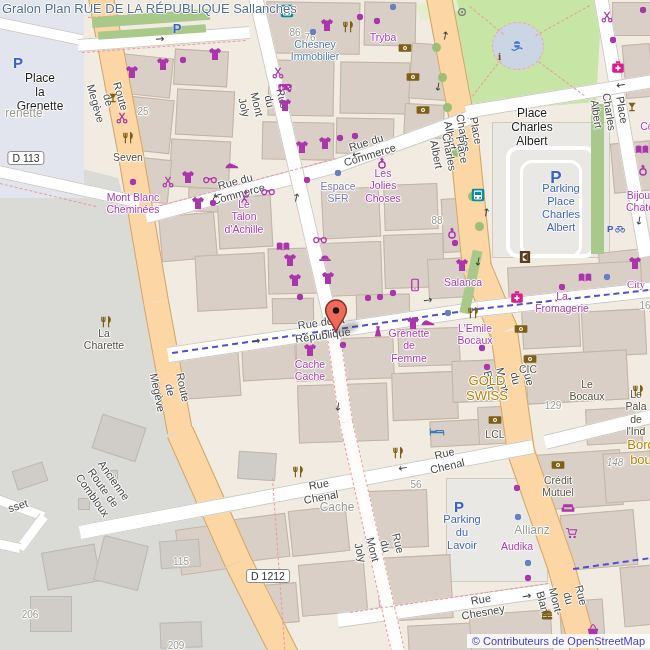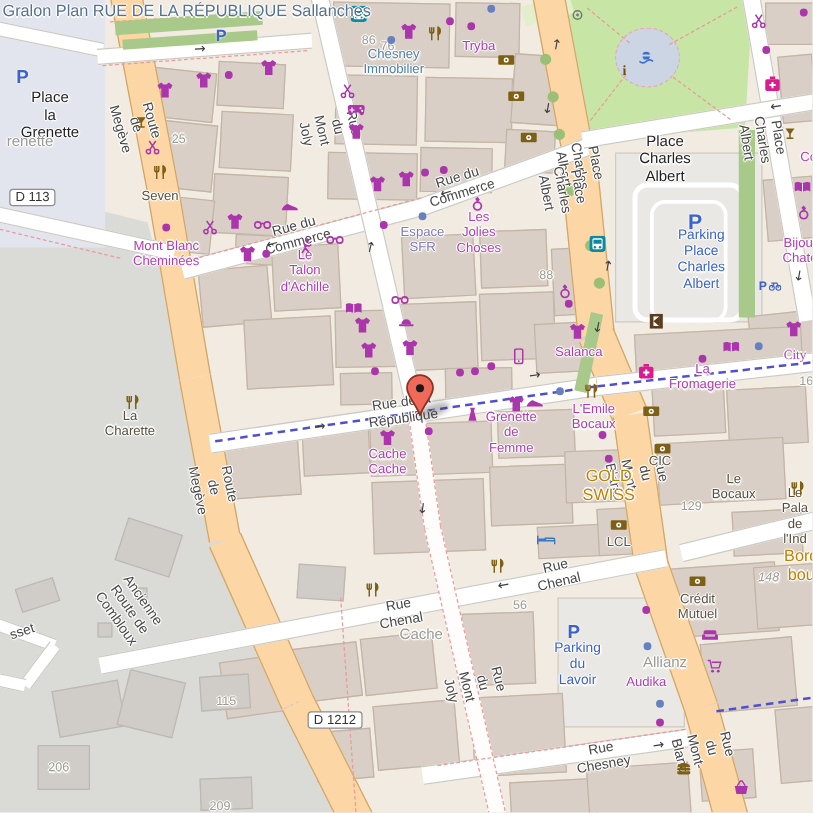--- a/index.html
+++ b/index.html
@@ -255,21 +255,21 @@
       <div class="lab parkblue" style="left: 462px; top: 532px;">Parking
 du Lavoir</div>
       <div class="lab num" style="left: 143px; top: 112px;">25</div>
       <div class="lab num" style="left: 270px; top: 38px; margin-left: 40px;">76</div>
       <div class="lab num" style="left: 295px; top: 33px;">86</div>
       <div class="lab num" style="left: 437px; top: 221px;">88</div>
       <div class="lab num" style="left: 416px; top: 485px;">56</div>
       <div class="lab num" style="left: 553px; top: 406px;">129</div>
       <div class="lab num" style="left: 615px; top: 463px; font-style: italic;">148</div>
       <div class="lab num" style="left: 181px; top: 562px;">115</div>
-      <div class="lab num" style="left: 47px; top: 615px; text-align: center;">206</div>
+      <div class="lab num" style="left: 30px; top: 615px; text-align: center;">206</div>
       <div class="lab num" style="left: 176px; top: 646px;">209</div>
       <div class="lab num" style="left: 645px; top: 306px;">16</div>
       <div class="pglyph" style="left: 18px; top: 62px; font-size: 15px;">P</div>
       <div class="pglyph" style="left: 177px; top: 28px; font-size: 13px;">P</div>
       <div class="pglyph" style="left: 556px; top: 178px; font-size: 17px;">P</div>
       <div class="pglyph" style="left: 459px; top: 506px; font-size: 15px;">P</div>
       <div class="lab arrow" style="left: 160px; top: 40px; transform: translate(-50%, -50%) rotate(-4deg);">→</div>
       <div class="lab arrow" style="left: 218px; top: 196px; transform: translate(-50%, -50%) rotate(-15deg);">←</div>
       <div class="lab arrow" style="left: 357px; top: 155px; transform: translate(-50%, -50%) rotate(-17deg);">←</div>
       <div class="lab arrow" style="left: 296px; top: 199px; transform: translate(-50%, -50%) rotate(13deg);">↑</div>
@@ -865,13 +865,14 @@
       </div>
       <div class="mshadow" style="left: 334px; top: 323px; transform: rotate(-18deg);"></div>
       <div class="icon" style="left: 336px; top: 316px; width: 26px; height: 34px;">
         <svg viewBox="0 0 24 34">
           <path d="M12 1C6.2 1 1.6 5.6 1.6 11.4 1.6 18 8.5 23.5 12 33 15.5 23.5 22.4 18 22.4 11.4 22.4 5.6 17.8 1 12 1z" fill="#ef6a58" stroke="#8c2f24" stroke-width="1.4"></path>
           <circle cx="12" cy="11.5" r="3.2" fill="#1a1a1a"></circle>
         </svg>
       </div>
     </div>
   <div id="title">Gralon Plan RUE DE LA RÉPUBLIQUE Sallanches</div>
+  <div id="attrib">© Contributeurs de OpenStreetMap</div>
 </div>
 
 </body></html>

